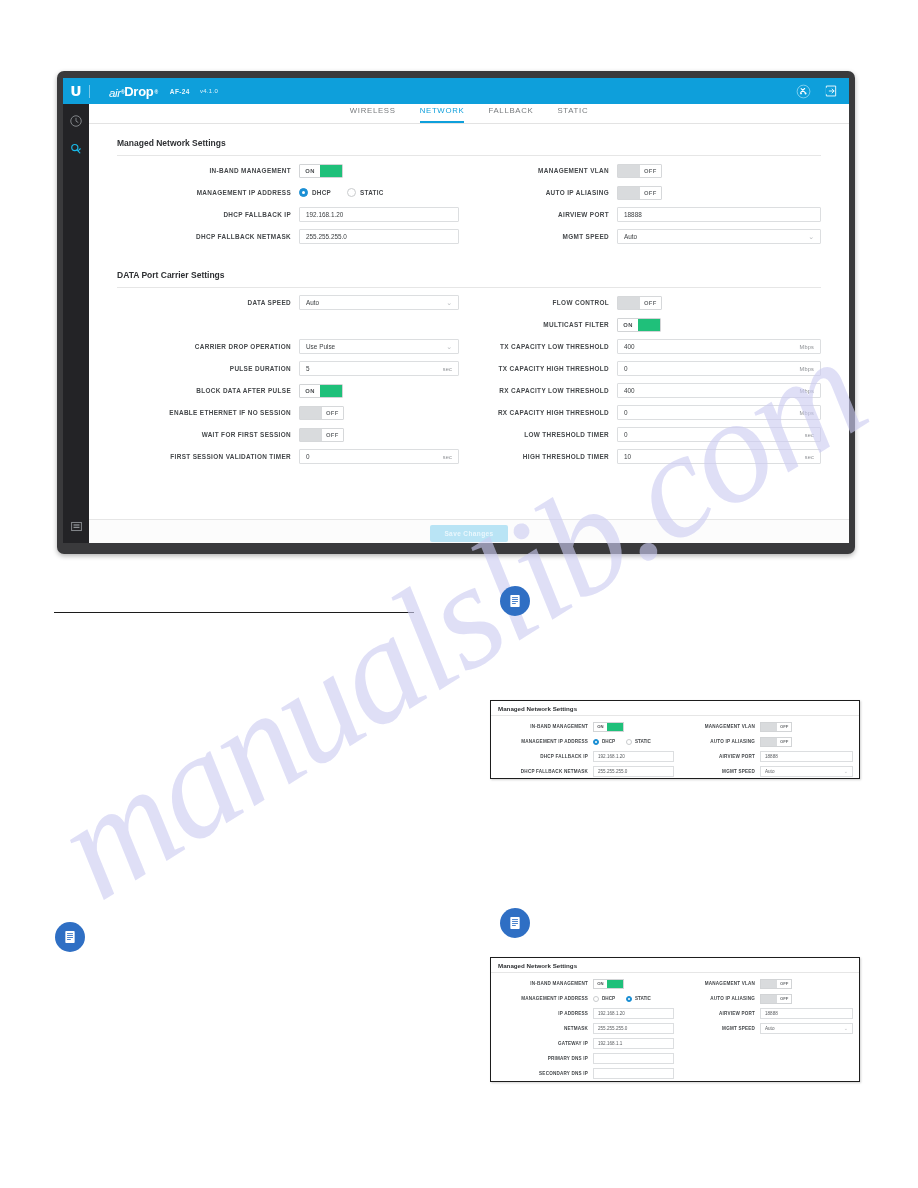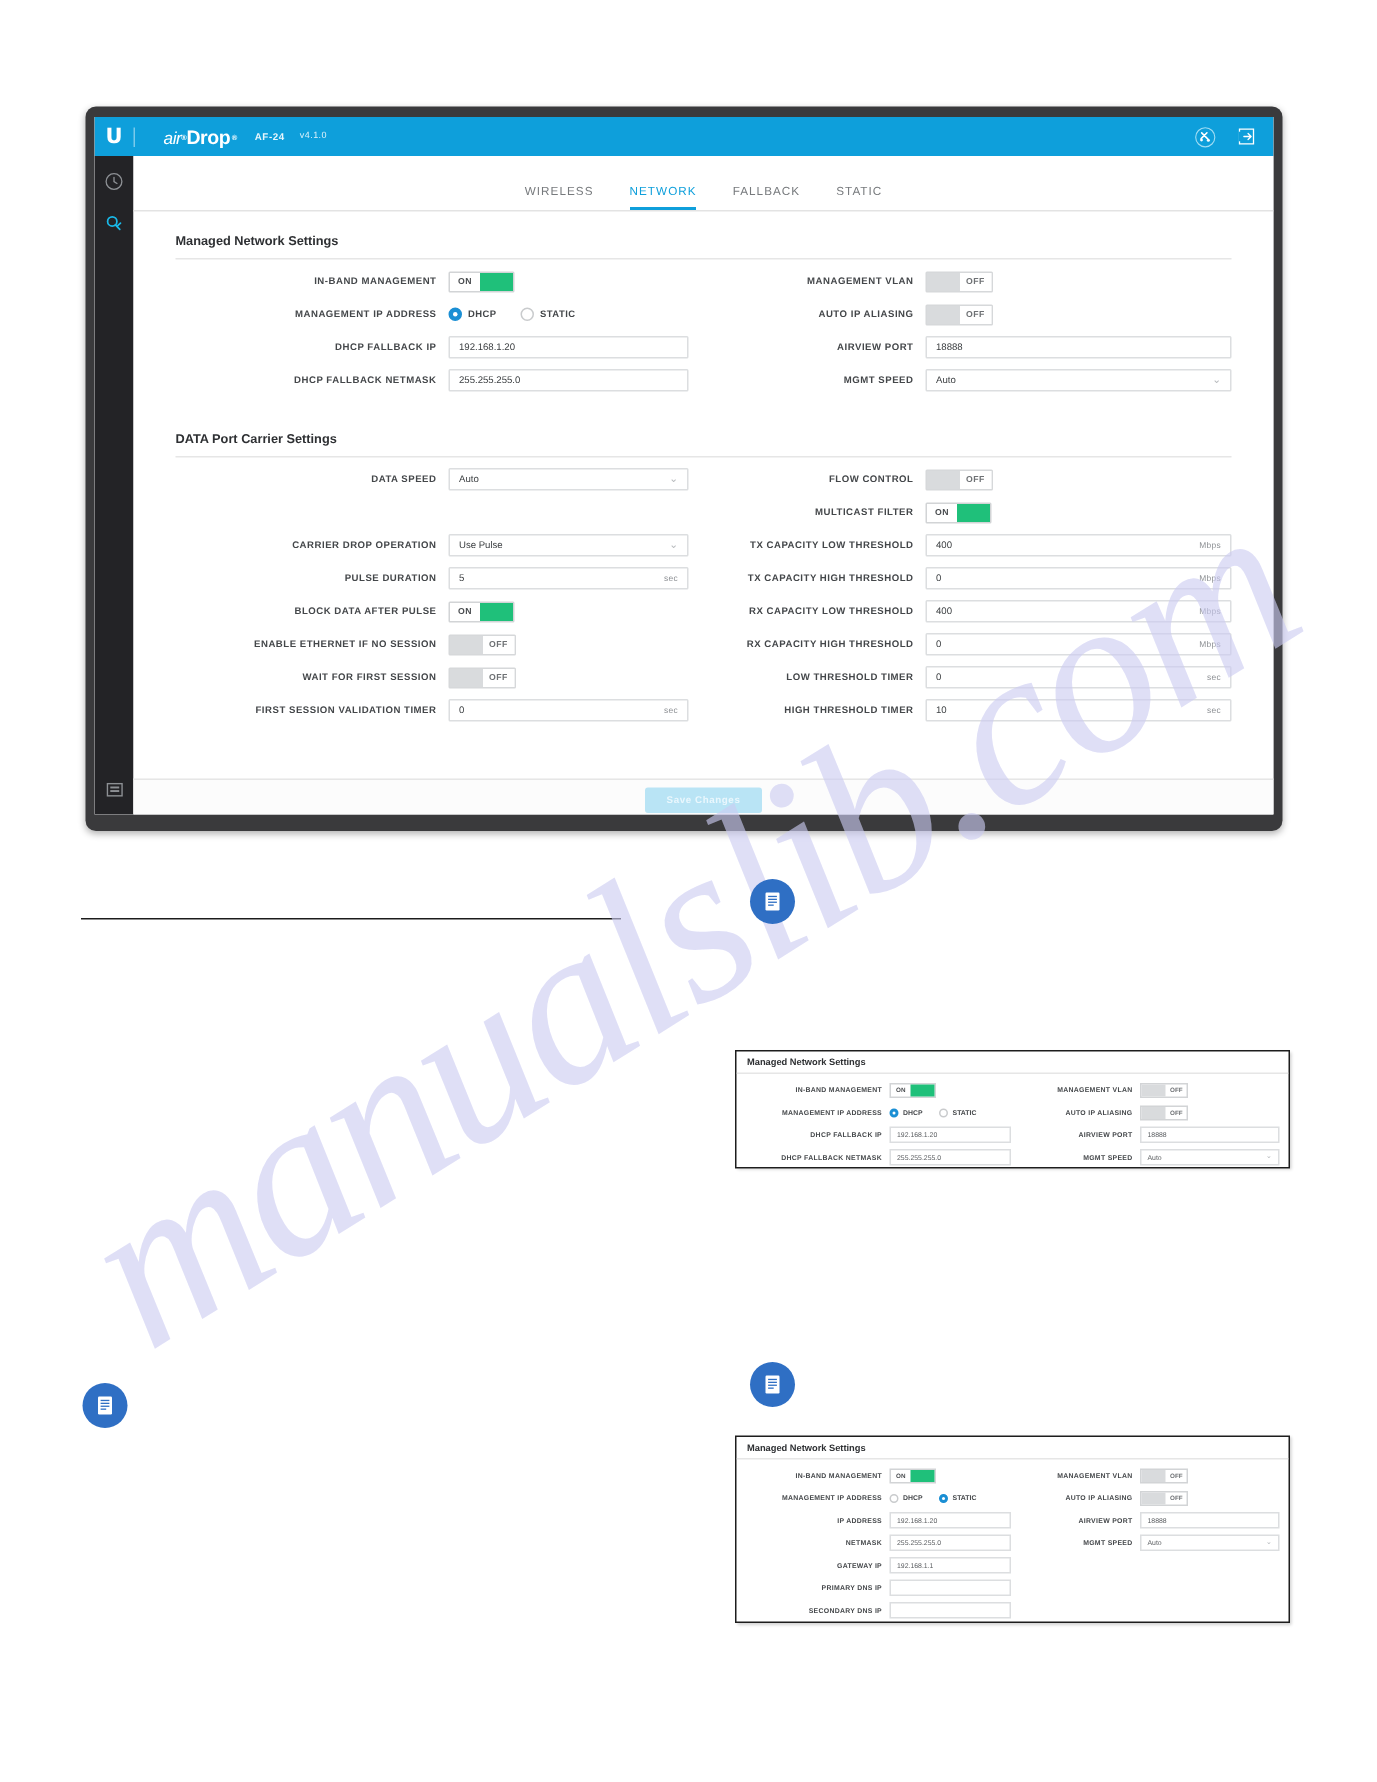--- a/index.html
+++ b/index.html
@@ -94,21 +94,21 @@
   .sb-icon {
     width: 16px; height: 16px; margin-bottom: 12px;
     display: flex; align-items: center; justify-content: center;
   }
   .sb-bottom { margin-top: auto; margin-bottom: 9px; }
 
   .ui-content { flex: 1; display: flex; flex-direction: column; min-width: 0; background:#fff; }
 
   
   .ui-tabs {
-    height: 37px; border-bottom: 1px solid #e3e3e3;
+    height: 20px; border-bottom: 1px solid #e3e3e3;
     display: flex; align-items: flex-end; justify-content: center;
     gap: 24px; flex: 0 0 auto;
   }
   .ui-tab {
     font-size: 7.8px; letter-spacing: .7px; color: #777a7d;
     padding-bottom: 6px; border-bottom: 2px solid transparent;
   }
   .ui-tab.active { color: #0e9fdb; border-bottom-color: #0e9fdb; }
 
   

